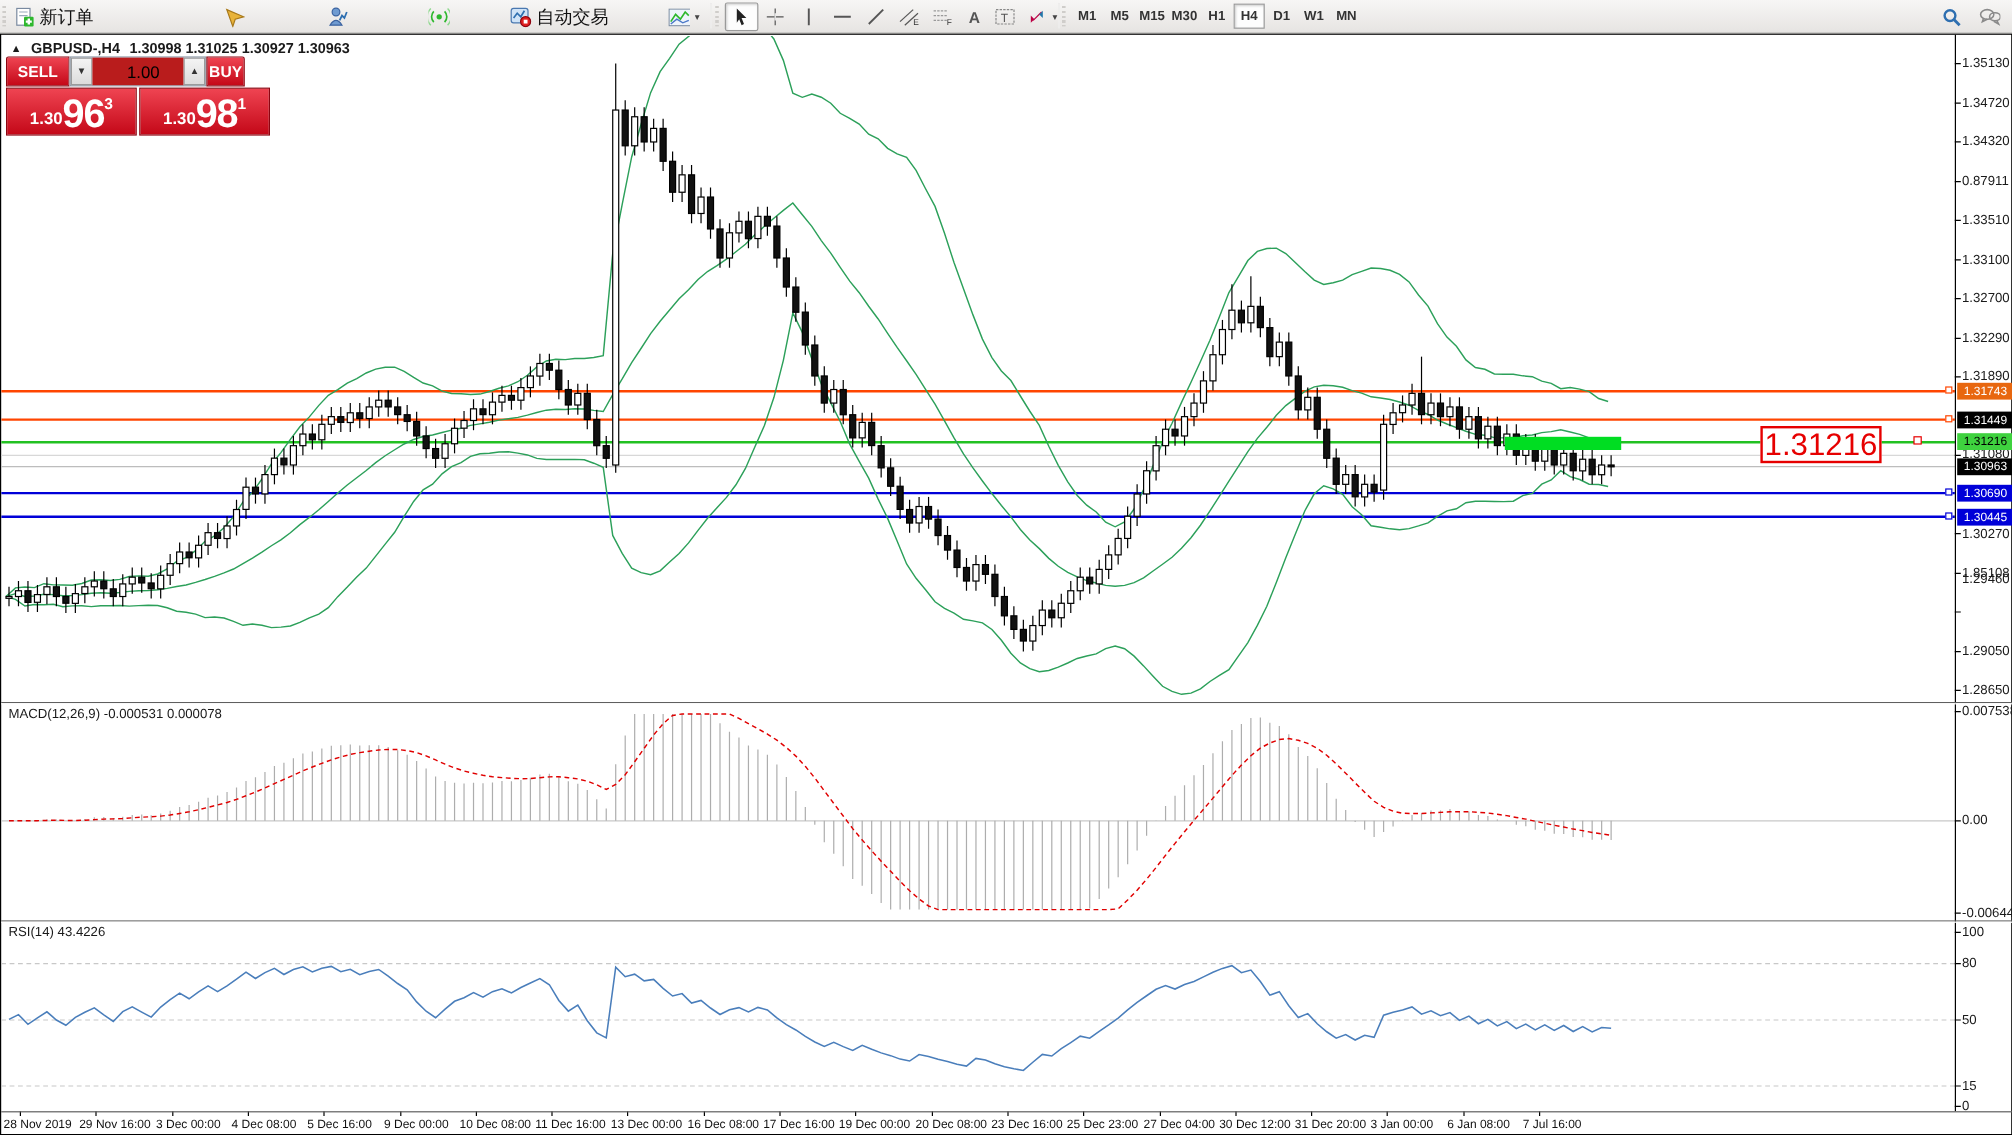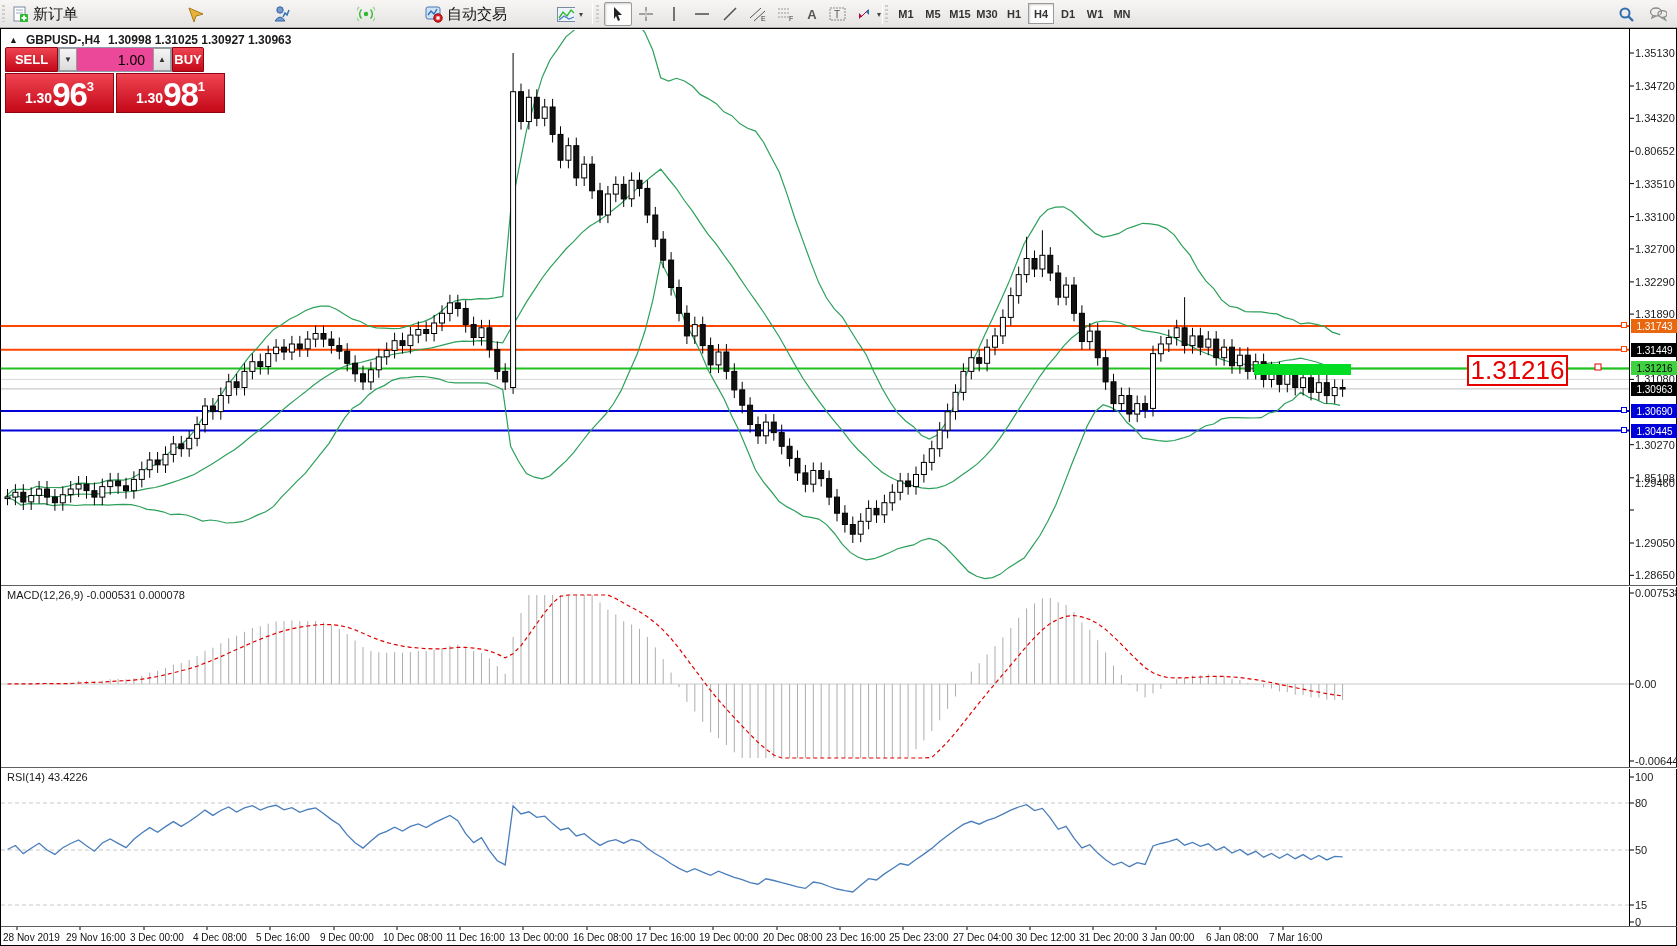--- a/index.html
+++ b/index.html
@@ -42,21 +42,21 @@
   #trade-panel .row1 { display:flex; height:25px; }
   .redbtn { background:linear-gradient(#ef4452,#c40818); border:1px solid #8e0410;
     color:#fff; font-size:13px; font-weight:bold; display:flex; align-items:center;
     justify-content:center; }
   #sell-btn { width:53px; border-radius:2px 0 0 0; }
   #buy-btn  { width:32px; border-radius:0 2px 0 0; }
   #vol-box { width:114px; display:flex; background:#fff; border:1px solid #8e9aa8; }
   .spin { width:18px; background:linear-gradient(#f4f4f4,#dcdcdc); border:1px solid #9b9b9b;
     font-size:8px; color:#333; display:flex; align-items:center; justify-content:center; }
   #vol-value { flex:1; font-size:14px; color:#000; display:flex; align-items:center;
-    justify-content:flex-end; padding-right:8px; background:#ec4899; }
+    justify-content:flex-end; padding-right:20px; background:#b91c1c; }
   #trade-panel .row2 { display:flex; gap:2px; margin-top:1px; height:40px; }
   .price-box { flex:1; display:flex; align-items:flex-end; justify-content:center;
     padding-bottom:3px; color:#fff; }
   .p-small { font-size:14px; font-weight:bold; line-height:1; margin-bottom:4px;text-align:right; }
   .p-big { font-size:33px; font-weight:bold; line-height:0.85; letter-spacing:-1px; }
   .p-sup { font-size:13px; font-weight:bold; line-height:1; margin-bottom:16px; }
   
   #big-price-label { position:absolute; left:1466px; top:326px; width:101px; height:31px;
     background:#fff; border:2px solid #e60000; color:#e60000; font-size:26px;
     display:flex; align-items:center; justify-content:center; letter-spacing:0; }
@@ -880,21 +880,21 @@
 
   <div class="panel-label" style="top:560px">MACD(12,26,9) -0.000531 0.000078</div>
   <div class="panel-label" style="top:742px">RSI(14) 43.4226</div>
 
   <div id="big-price-label">1.31216</div>
 
   <div id="axis-layer">
       <div class="axis-label" style="top: 18px;">1.35130</div>
       <div class="axis-label" style="top: 51px;">1.34720</div>
       <div class="axis-label" style="top: 83px;">1.34320</div>
-      <div class="axis-label" style="top: 116px;">0.80652</div>
+      <div class="axis-label" style="top: 116px;">0.87911</div>
       <div class="axis-label" style="top: 149px;">1.33510</div>
       <div class="axis-label" style="top: 182px;">1.33100</div>
       <div class="axis-label" style="top: 214px;">1.32700</div>
       <div class="axis-label" style="top: 247px;">1.32290</div>
       <div class="axis-label" style="top: 279px;">1.31890</div>
       <div class="axis-label" style="top: 344px;">1.31080</div>
       <div class="axis-label" style="top: 410px;">1.30270</div>
       <div class="axis-label" style="top: 443px;">1.85108</div>
       <div class="axis-label" style="top: 448px;">1.29460</div>
       <div class="axis-label" style="top: 508px;">1.29050</div>
@@ -932,15 +932,15 @@
       <div class="time-label" style="left: 635px;">17 Dec 16:00</div>
       <div class="time-label" style="left: 698px;">19 Dec 00:00</div>
       <div class="time-label" style="left: 762px;">20 Dec 08:00</div>
       <div class="time-label" style="left: 825px;">23 Dec 16:00</div>
       <div class="time-label" style="left: 888px;">25 Dec 23:00</div>
       <div class="time-label" style="left: 952px;">27 Dec 04:00</div>
       <div class="time-label" style="left: 1015px;">30 Dec 12:00</div>
       <div class="time-label" style="left: 1078px;">31 Dec 20:00</div>
       <div class="time-label" style="left: 1141px;">3 Jan 00:00</div>
       <div class="time-label" style="left: 1205px;">6 Jan 08:00</div>
-      <div class="time-label" style="left: 1268px;">7 Mar 16:00</div>
+      <div class="time-label" style="left: 1268px;">7 Jul 16:00</div>
     </div>
 </div>
 
 </body></html>

